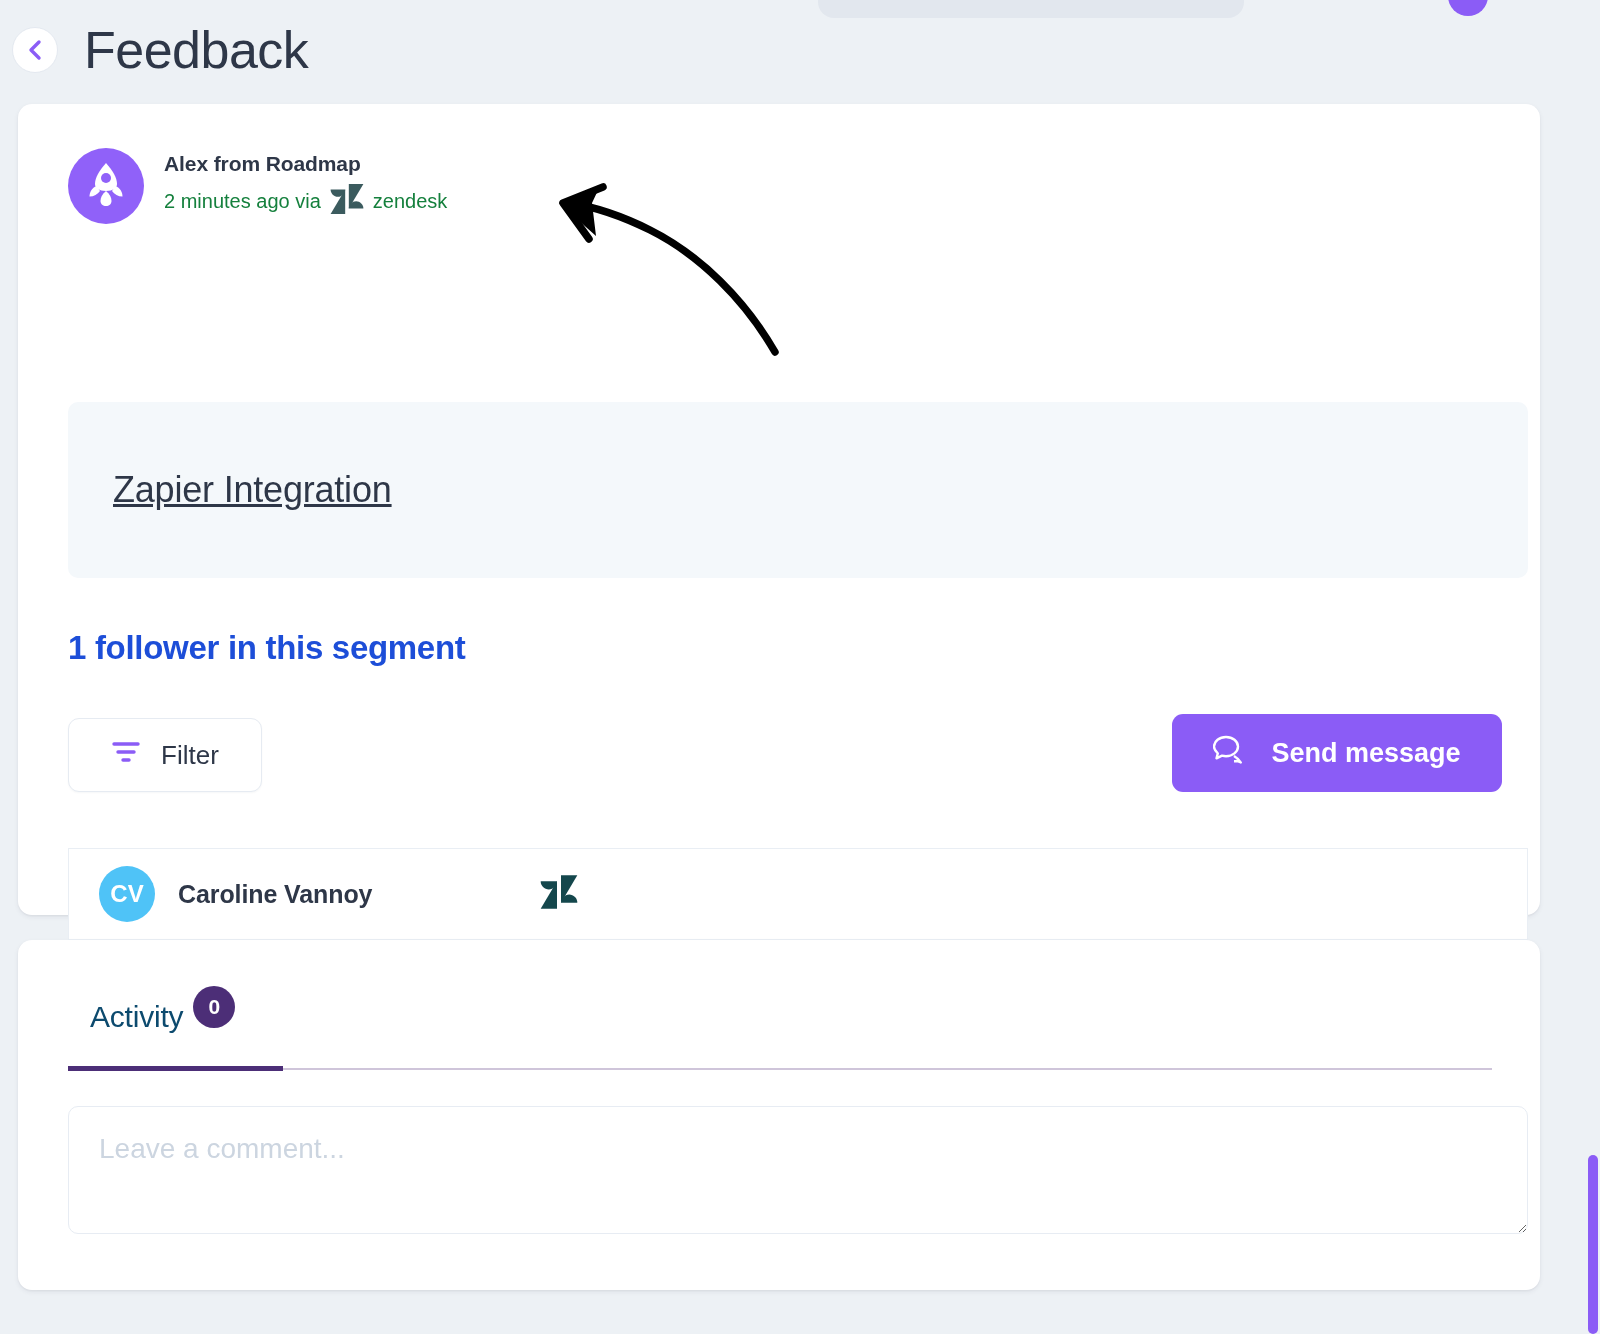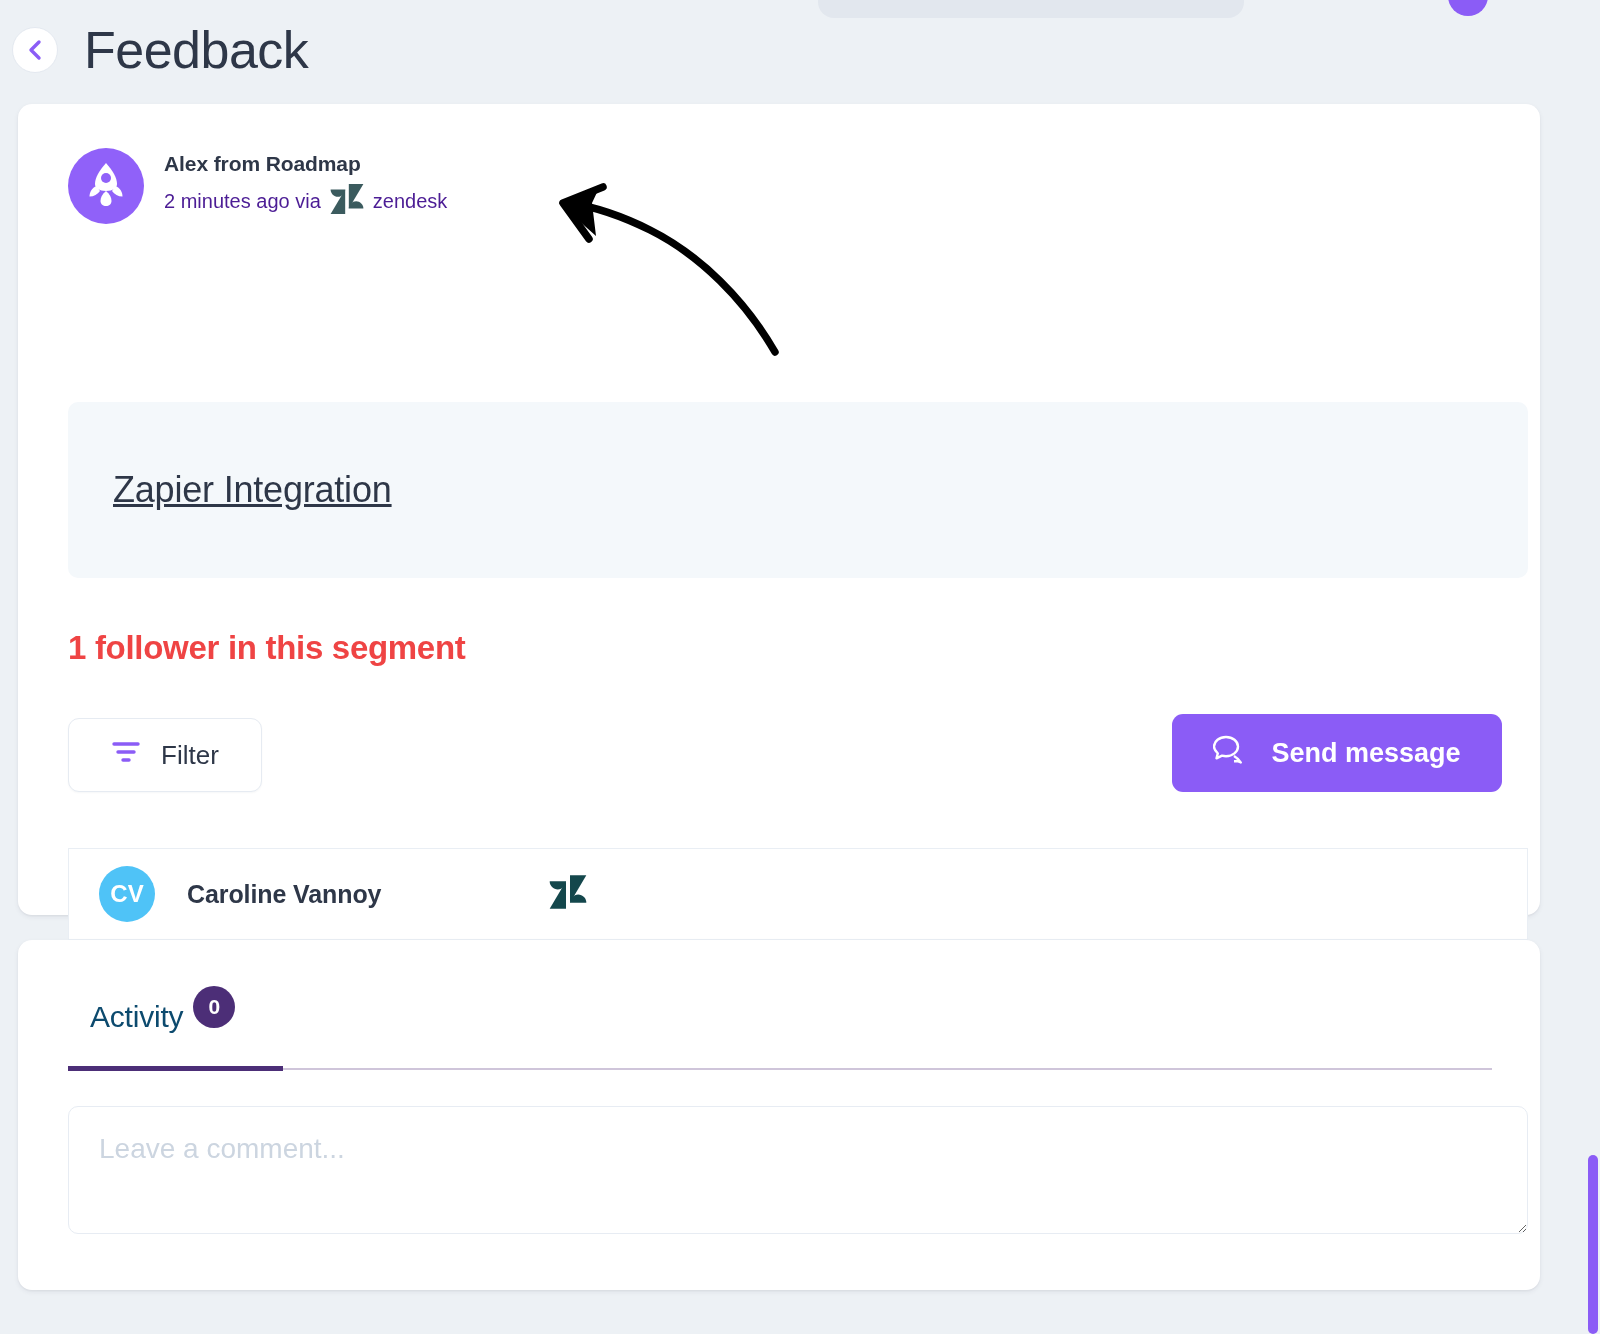--- a/index.html
+++ b/index.html
@@ -106,21 +106,21 @@
   .meta-name {
     font-size: 21px;
     font-weight: 700;
     color: #2e3748;
     line-height: 1.25;
     letter-spacing: -0.1px;
   }
   .meta-sub {
     margin-top: 5px;
     font-size: 20px;
-    color: #4c1d95;
+    color: #15803d;
     display: flex;
     align-items: center;
     gap: 9px;
     line-height: 1.25;
   }
   .zendesk-mark { display: block; flex: none; }
 
   
   .hdr-actions {
     position: absolute;
@@ -183,21 +183,21 @@
     text-decoration: underline;
   }
 
   
   .followers-heading {
     position: absolute;
     left: 50px;
     top: 525px;
     font-size: 33px;
     font-weight: 700;
-    color: #ef4444;
+    color: #1d4ed8;
     letter-spacing: -0.3px;
   }
   .filter-btn {
     position: absolute;
     left: 50px;
     top: 614px;
     width: 194px;
     height: 74px;
     border-radius: 11px;
     background: #ffffff;
@@ -251,21 +251,21 @@
     color: #ffffff;
     display: flex;
     align-items: center;
     justify-content: center;
     font-size: 24px;
     font-weight: 700;
     flex: none;
     letter-spacing: 0.2px;
   }
   .follower-name {
-    margin-left: 32px;
+    margin-left: 23px;
     font-size: 25px;
     font-weight: 700;
     color: #2e3748;
     letter-spacing: -0.1px;
   }
   .follower-source { margin-left: 168px; display: flex; align-items: center; }
 
   
   .tabs-bar {
     position: absolute;

